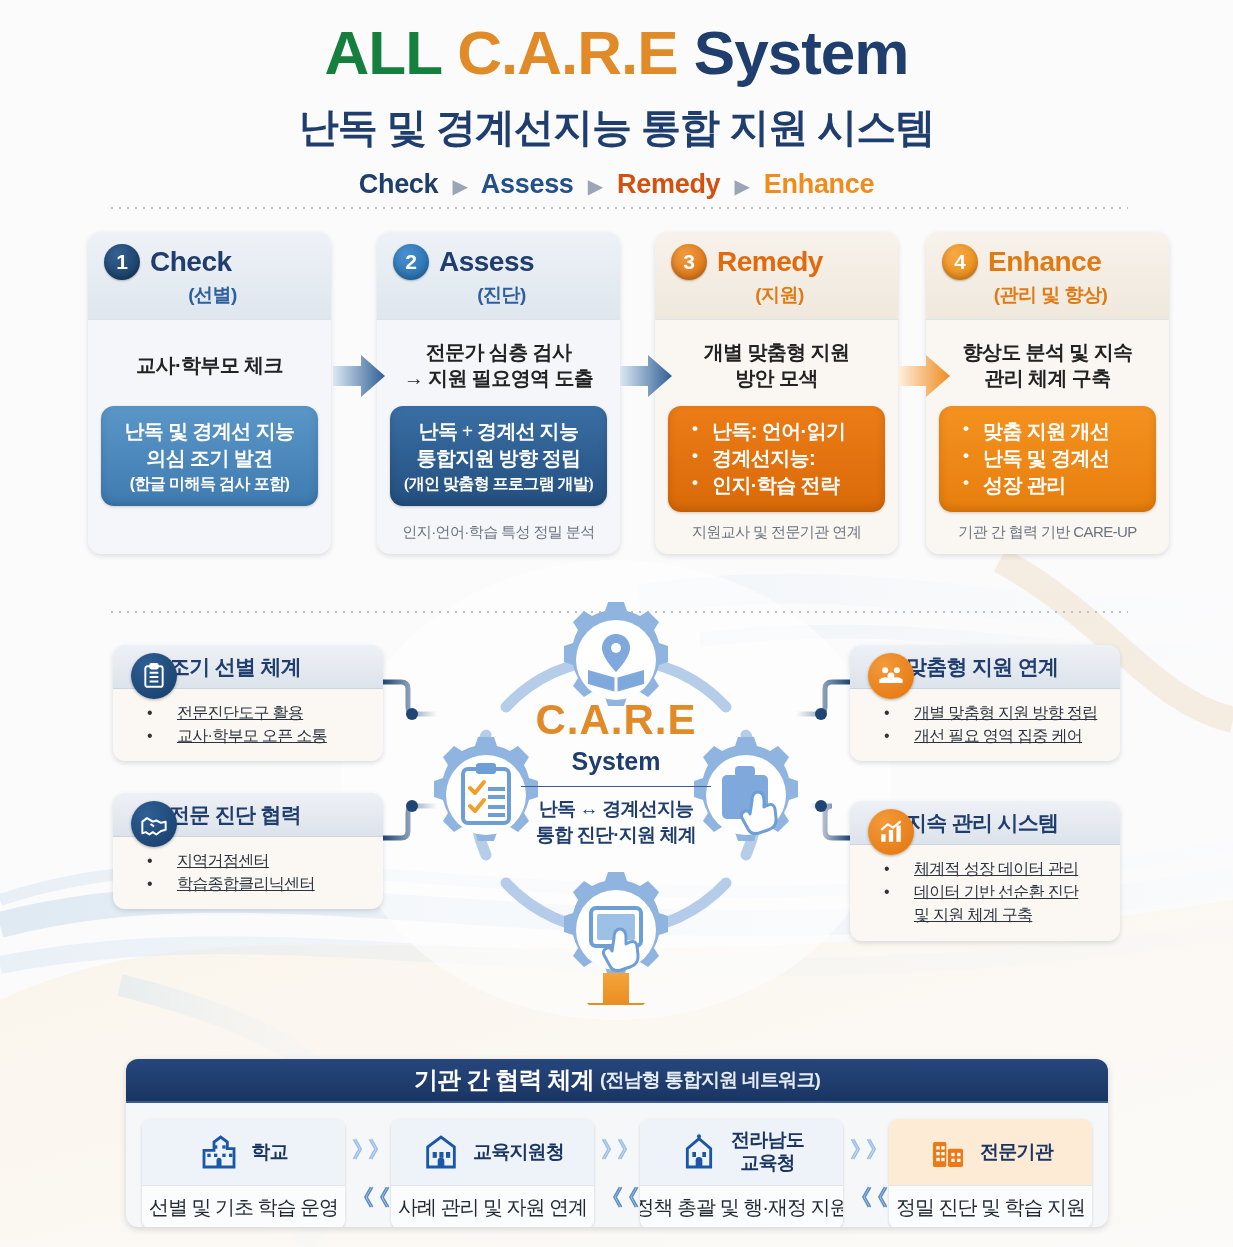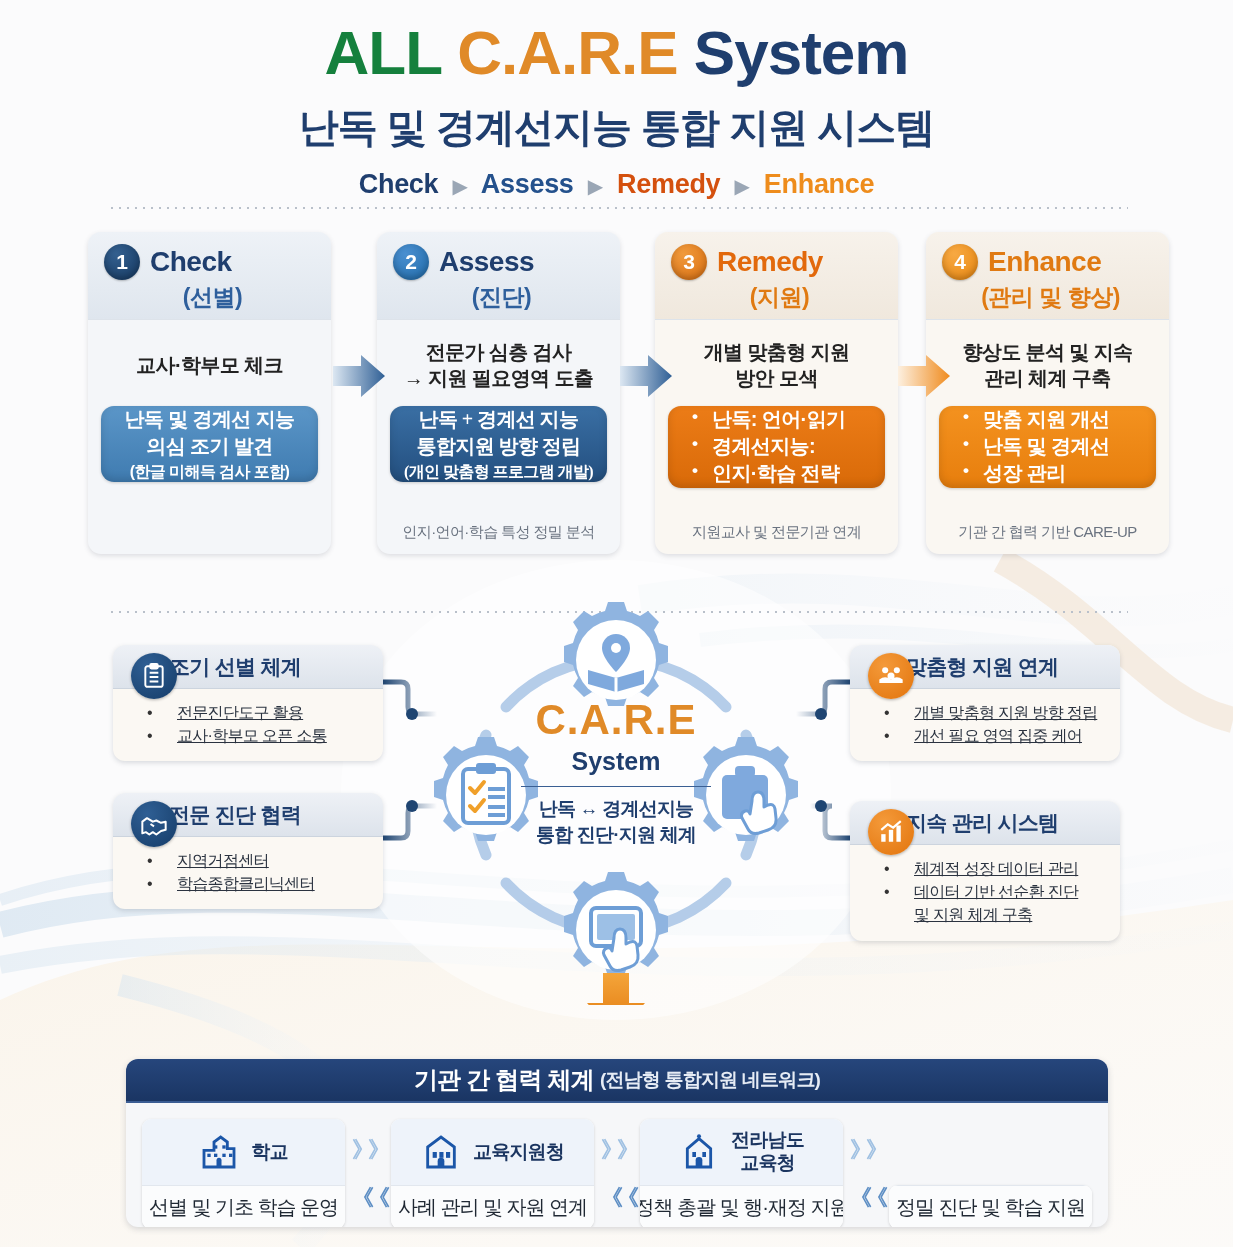--- a/index.html
+++ b/index.html
@@ -66,32 +66,32 @@
     box-shadow: inset 0 -3px 6px rgba(0,0,0,.22), 0 1px 2px rgba(0,0,0,.25);
   }
   .badge.b1{ background: radial-gradient(circle at 35% 28%, #34608f, #14375f);}
   .badge.b2{ background: radial-gradient(circle at 35% 28%, #4a8fd0, #1f6aa8);}
   .badge.b3{ background: radial-gradient(circle at 35% 28%, #f09a3c, #d96e10);}
   .badge.b4{ background: radial-gradient(circle at 35% 28%, #f7a943, #e8860f);}
   .card-title { font-size:28px; font-weight:bold; letter-spacing:-0.5px; }
   .card.blue .card-title  { color:#1f3e6e; }
   .card.cream .card-title { color:#e07a12; }
   .card.cream.c3 .card-title { color:#e2690c; }
-  .card-sub { font-size:23px; font-weight:bold; text-align:center; margin-top:2px; letter-spacing:-0.5px;}
+  .card-sub { font-size:19px; font-weight:bold; text-align:center; margin-top:2px; letter-spacing:-0.5px;}
   .card.blue  .card-sub { color:#2e5f9c; }
   .card.cream .card-sub { color:#e07a12; }
 
   .card-body { flex:1; display:flex; flex-direction:column; align-items:center; padding:0 10px; }
   .card-lead {
     text-align:center; font-size:20px; color:#222; font-weight:bold;
     letter-spacing:-0.6px; line-height:1.32; padding:18px 0 14px;
     min-height: 86px; display:flex; flex-direction:column; justify-content:center;
   }
   .pill {
-    width: 217px; border-radius:13px; color:#fff; padding:0 10px;
+    width: 217px; border-radius:13px; color:#fff; padding:12px 10px;
     text-align:center; font-weight:bold; letter-spacing:-0.6px; line-height:1.33;
     box-shadow: inset 0 -3px 8px rgba(0,0,0,.14), 0 1px 3px rgba(0,0,0,.18);
   }
   .pill .l1 { font-size:20px; display:block; }
   .pill .l2 { font-size:16px; display:block; margin-top:2px; }
   .pill.p1 { background: linear-gradient(180deg,#5b96c8,#3f7bb0); }
   .pill.p2 { background: linear-gradient(180deg,#3a6fa4,#234f7f); font-family: Liberation Serif, serif; }
   .pill.p3 { background: linear-gradient(180deg,#ec7c17,#d96a08); }
   .pill.p4 { background: linear-gradient(180deg,#f4921f,#e77e0d); }
   .pill ul { list-style:none; text-align:left; padding-left:12px; }
@@ -591,17 +591,34 @@
       </div>
       <div class="nw-item-bot">정책 총괄 및 행·재정 지원</div>
     </div>
 
     <div class="nw-conn">
       <div class="chev fwd">》》</div>
       <div class="chev bck">《《</div>
     </div>
 
     <div class="nw-item accent">
+      <div class="nw-item-top">
+        <svg width="40" height="40" viewBox="0 0 24 24" fill="#ee7a16">
+          <rect x="3" y="6" width="8" height="15" rx="1"></rect>
+          <rect x="12" y="10" width="9" height="11" rx="1"></rect>
+          <rect x="5" y="8.5" width="2" height="2" fill="#fff"></rect>
+            <rect x="8" y="8.5" width="2" height="2" fill="#fff"></rect>
+          <rect x="5" y="12" width="2" height="2" fill="#fff"></rect>
+            <rect x="8" y="12" width="2" height="2" fill="#fff"></rect>
+          <rect x="5" y="15.5" width="2" height="2" fill="#fff"></rect>
+            <rect x="8" y="15.5" width="2" height="2" fill="#fff"></rect>
+          <rect x="14" y="12.5" width="2" height="2" fill="#fff"></rect>
+            <rect x="17.5" y="12.5" width="2" height="2" fill="#fff"></rect>
+          <rect x="14" y="16" width="2" height="2" fill="#fff"></rect>
+            <rect x="17.5" y="16" width="2" height="2" fill="#fff"></rect>
+        </svg>
+        <span class="nw-label">전문기관</span>
+      </div>
       <div class="nw-item-bot">정밀 진단 및 학습 지원</div>
     </div>
 
   </div>
 </div>
 
 </body></html>

